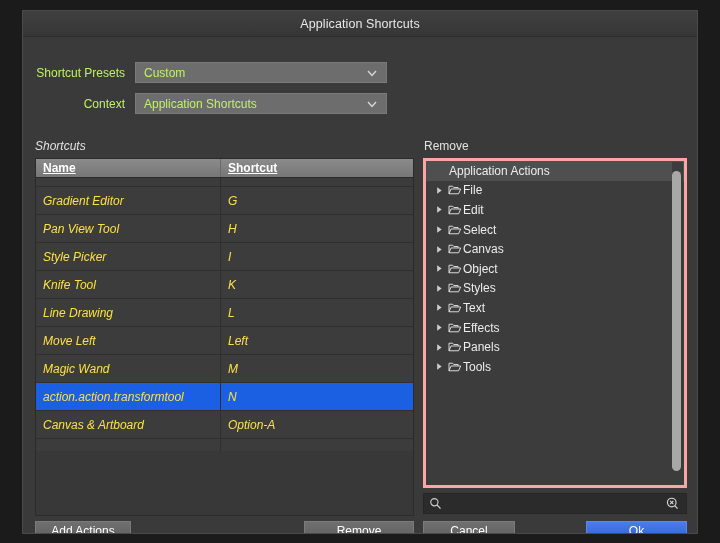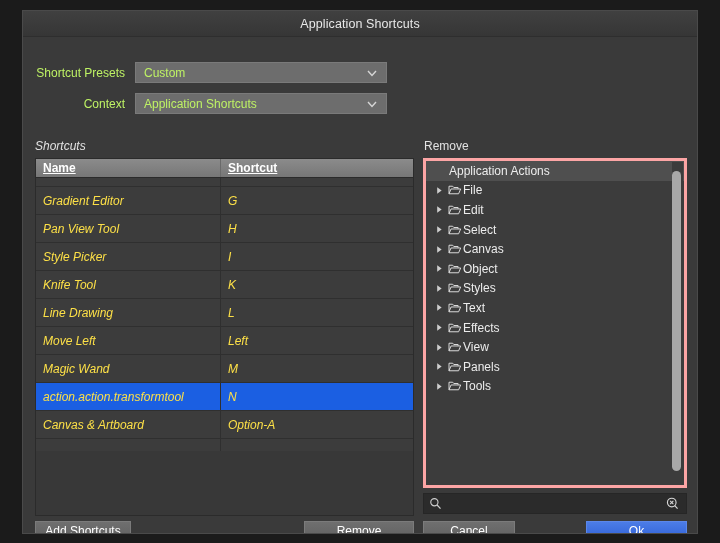--- a/index.html
+++ b/index.html
@@ -372,34 +372,20 @@
                 <path d="M2.4 1.4 L7.4 5 L2.4 8.6 Z" fill="#cfcfcf"></path>
               </svg>
             </span>
             <span class="tree-folder">
               <svg viewBox="0 0 16 14" width="14" height="12">
                 <path d="M1 11.4 V2.6 H5.3 L6.6 4.1 H11.6 V5.6" stroke="#e2e2e2" stroke-width="1.1" fill="none" stroke-linejoin="round"></path>
                 <path d="M1 11.4 L3.4 5.8 H14.6 L12.2 11.4 Z" stroke="#e2e2e2" stroke-width="1.1" fill="none" stroke-linejoin="round"></path>
               </svg>
             </span>
             <span class="tree-label">Effects</span>
-          </div>
-          <div class="tree-row">
-            <span class="tree-arrow">
-              <svg viewBox="0 0 10 10" width="9" height="9">
-                <path d="M2.4 1.4 L7.4 5 L2.4 8.6 Z" fill="#cfcfcf"></path>
-              </svg>
-            </span>
-            <span class="tree-folder">
-              <svg viewBox="0 0 16 14" width="14" height="12">
-                <path d="M1 11.4 V2.6 H5.3 L6.6 4.1 H11.6 V5.6" stroke="#e2e2e2" stroke-width="1.1" fill="none" stroke-linejoin="round"></path>
-                <path d="M1 11.4 L3.4 5.8 H14.6 L12.2 11.4 Z" stroke="#e2e2e2" stroke-width="1.1" fill="none" stroke-linejoin="round"></path>
-              </svg>
-            </span>
-            <span class="tree-label">View</span>
           </div>
           <div class="tree-row">
             <span class="tree-arrow">
               <svg viewBox="0 0 10 10" width="9" height="9">
                 <path d="M2.4 1.4 L7.4 5 L2.4 8.6 Z" fill="#cfcfcf"></path>
               </svg>
             </span>
             <span class="tree-folder">
               <svg viewBox="0 0 16 14" width="14" height="12">
                 <path d="M1 11.4 V2.6 H5.3 L6.6 4.1 H11.6 V5.6" stroke="#e2e2e2" stroke-width="1.1" fill="none" stroke-linejoin="round"></path>
@@ -436,19 +422,19 @@
       <span class="search-ico-r">
         <svg viewBox="0 0 16 16" width="15" height="15">
           <circle cx="7.2" cy="7" r="4.6" stroke="#d8d8d8" stroke-width="1.2" fill="none"></circle>
           <line x1="5.5" y1="5.3" x2="8.9" y2="8.7" stroke="#d8d8d8" stroke-width="1.1"></line>
           <line x1="8.9" y1="5.3" x2="5.5" y2="8.7" stroke="#d8d8d8" stroke-width="1.1"></line>
           <line x1="10.4" y1="10.2" x2="13.4" y2="13.4" stroke="#d8d8d8" stroke-width="1.3"></line>
         </svg>
       </span>
     </div>
 
-    <div class="btn" style="left:12px; top:484px; width:96px;">Add Shortcuts</div>
+    <div class="btn" style="left:12px; top:484px; width:96px;">Add Actions</div>
     <div class="btn" style="left:281px; top:484px; width:110px;">Remove</div>
     <div class="btn" style="left:400px; top:484px; width:92px;">Cancel</div>
     <div class="btn primary" style="left:563px; top:484px; width:101px;">Ok</div>
 
   </div>
 </div>
 
 </body></html>

